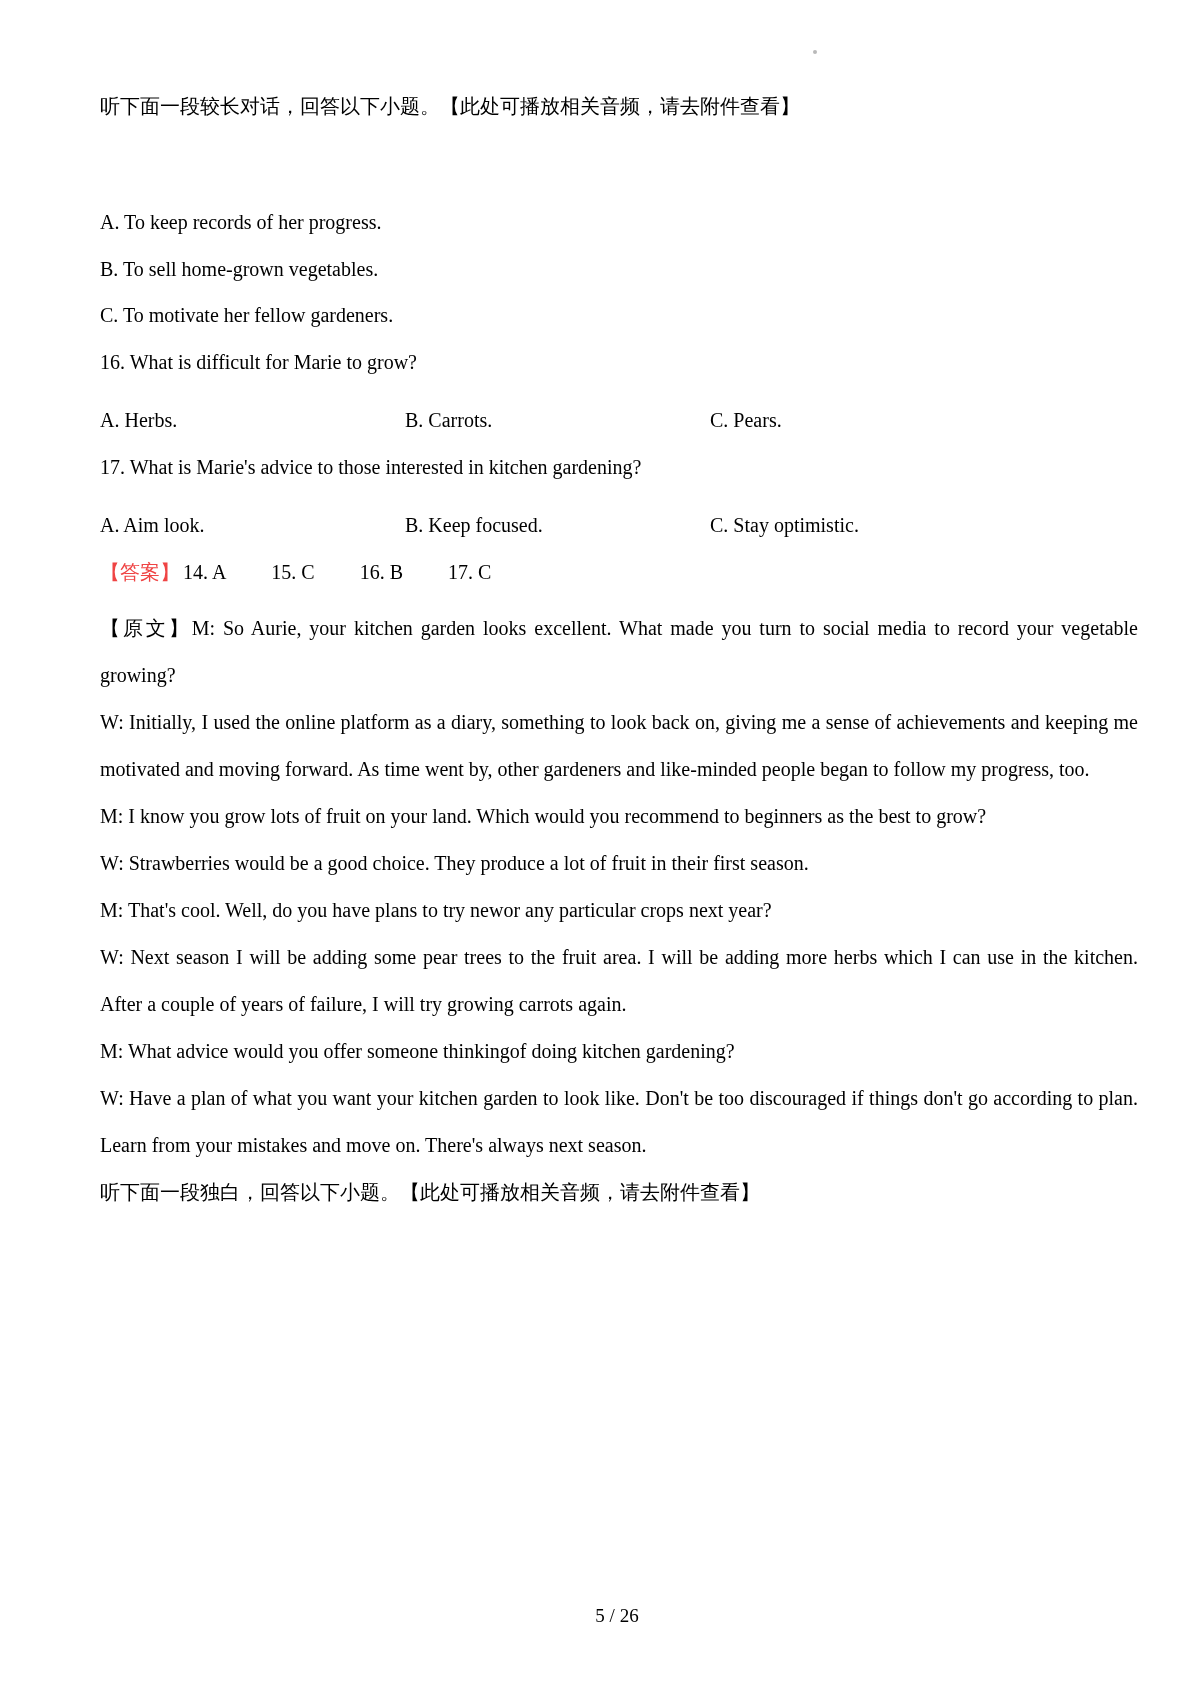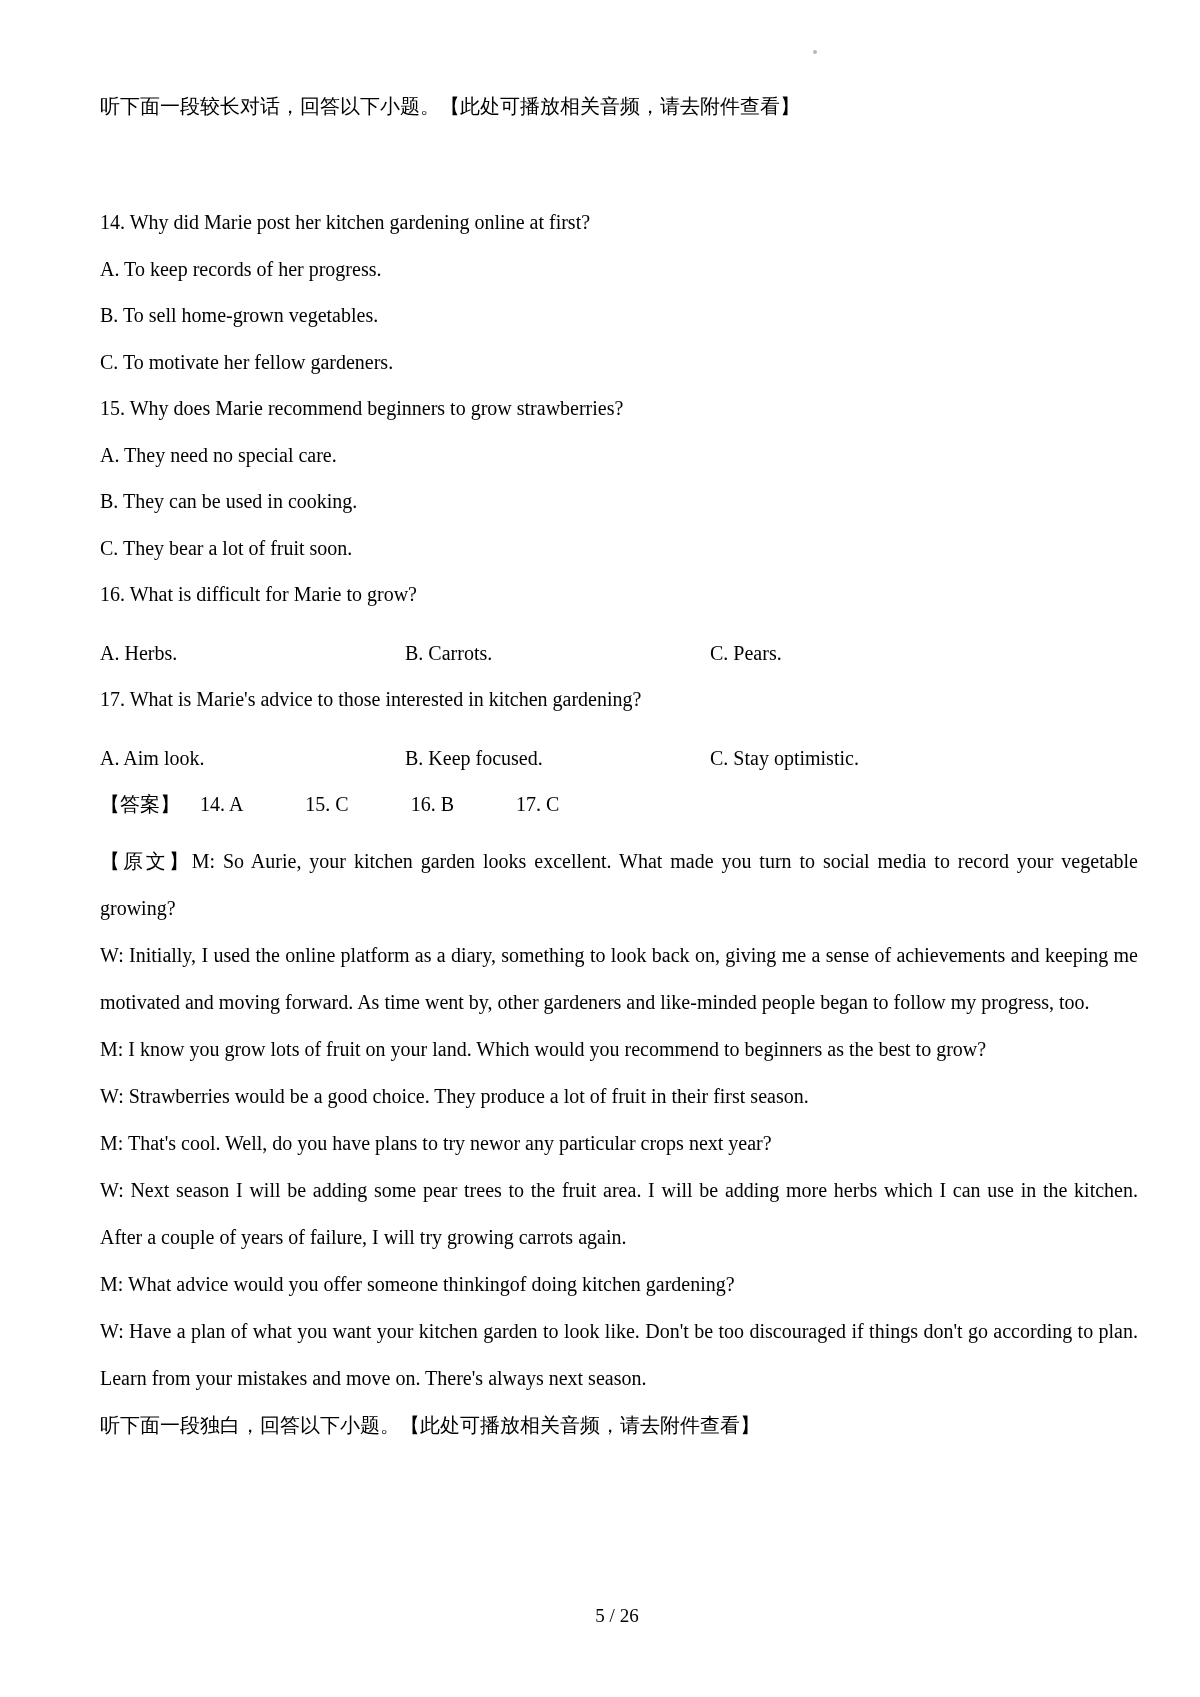--- a/index.html
+++ b/index.html
@@ -20,21 +20,21 @@
   }
   .qline {
     line-height:26px;
     margin-bottom:20.5px;
     white-space:nowrap;
   }
   .optrow { white-space:normal; }
   .optcol { display:inline-block; width:305px; vertical-align:top;margin-top:12px; }
   .optcol:last-child { width:auto; }
   .blue { }
-  .ansitem { display:inline-block; margin-left:20px; margin-right:42px; }
+  .ansitem { display:inline-block; margin-left:3px; margin-right:42px; }
   .transcript { margin-top:10px; }
   .para {
     line-height:47px;
     text-align:justify;
     text-justify:inter-word;
   }
   .outro { text-align:left; }
   .pagenum {
     position:absolute;
     top:1604px; left:17px; width:100%;
@@ -54,48 +54,41 @@
 <body>
 
 <div class="page">
   <div class="dot"></div>
 
   <div class="content">
 
     <p class="intro">听下面一段较长对话，回答以下小题。【此处可播放相关音频，请去附件查看】</p>
 
     <div>
-      <p class="qline">14. Why did Marie post her kitchen gardening online at first?</p>
       <p class="qline">A. To keep records of her progress.</p>
       <p class="qline">B. To sell home-grown vegetables.</p>
       <p class="qline">C. To motivate her fellow gardeners.</p>
     </div>
 
-    <div>
-      <p class="qline">15. Why does Marie recommend beginners to grow strawberries?</p>
-      <p class="qline">A. They need no special care.</p>
-      <p class="qline">B. They can be used in cooking.</p>
-      <p class="qline">C. They bear a lot of fruit soon.</p>
-    </div>
 
     <div>
       <p class="qline">16. What is difficult for Marie to grow?</p>
       <div class="qline optrow">
         <span class="optcol">A. Herbs.</span><span class="optcol">B. Carrots.</span><span class="optcol">C. Pears.</span>
       </div>
     </div>
 
     <div>
       <p class="qline">17. What is Marie's advice to those interested in kitchen gardening?</p>
       <div class="qline optrow">
         <span class="optcol">A. Aim look.</span><span class="optcol">B. Keep focused.</span><span class="optcol">C. Stay optimistic.</span>
       </div>
     </div>
 
-    <p class="qline"><span class="blue" style="color: #000000;">【答案】</span><span class="ansitem">14. A</span><span class="ansitem">15. C</span><span class="ansitem">16. B</span><span class="ansitem">17. C</span></p>
+    <p class="qline"><span class="blue" style="color: #ef4444;">【答案】</span><span class="ansitem">14. A</span><span class="ansitem">15. C</span><span class="ansitem">16. B</span><span class="ansitem">17. C</span></p>
 
 
     <div class="transcript">
       <p class="para"><span>【原文】</span><span>M: So Aurie, your kitchen garden looks excellent. What made you turn to social media to record your vegetable growing?</span></p>
       <p class="para">W: Initially, I used the online platform as a diary, something to look back on, giving me a sense of achievements and keeping me motivated and moving forward. As time went by, other gardeners and like-minded people began to follow my progress, too.</p>
       <p class="para">M: I know you grow lots of fruit on your land. Which would you recommend to beginners as the best to grow?</p>
       <p class="para">W: Strawberries would be a good choice. They produce a lot of fruit in their first season.</p>
       <p class="para">M: That's cool. Well, do you have plans to try newor any particular crops next year?</p>
       <p class="para">W: Next season I will be adding some pear trees to the fruit area. I will be adding more herbs which I can use in the kitchen. After a couple of years of failure, I will try growing carrots again.</p>
       <p class="para">M: What advice would you offer someone thinkingof doing kitchen gardening?</p>

